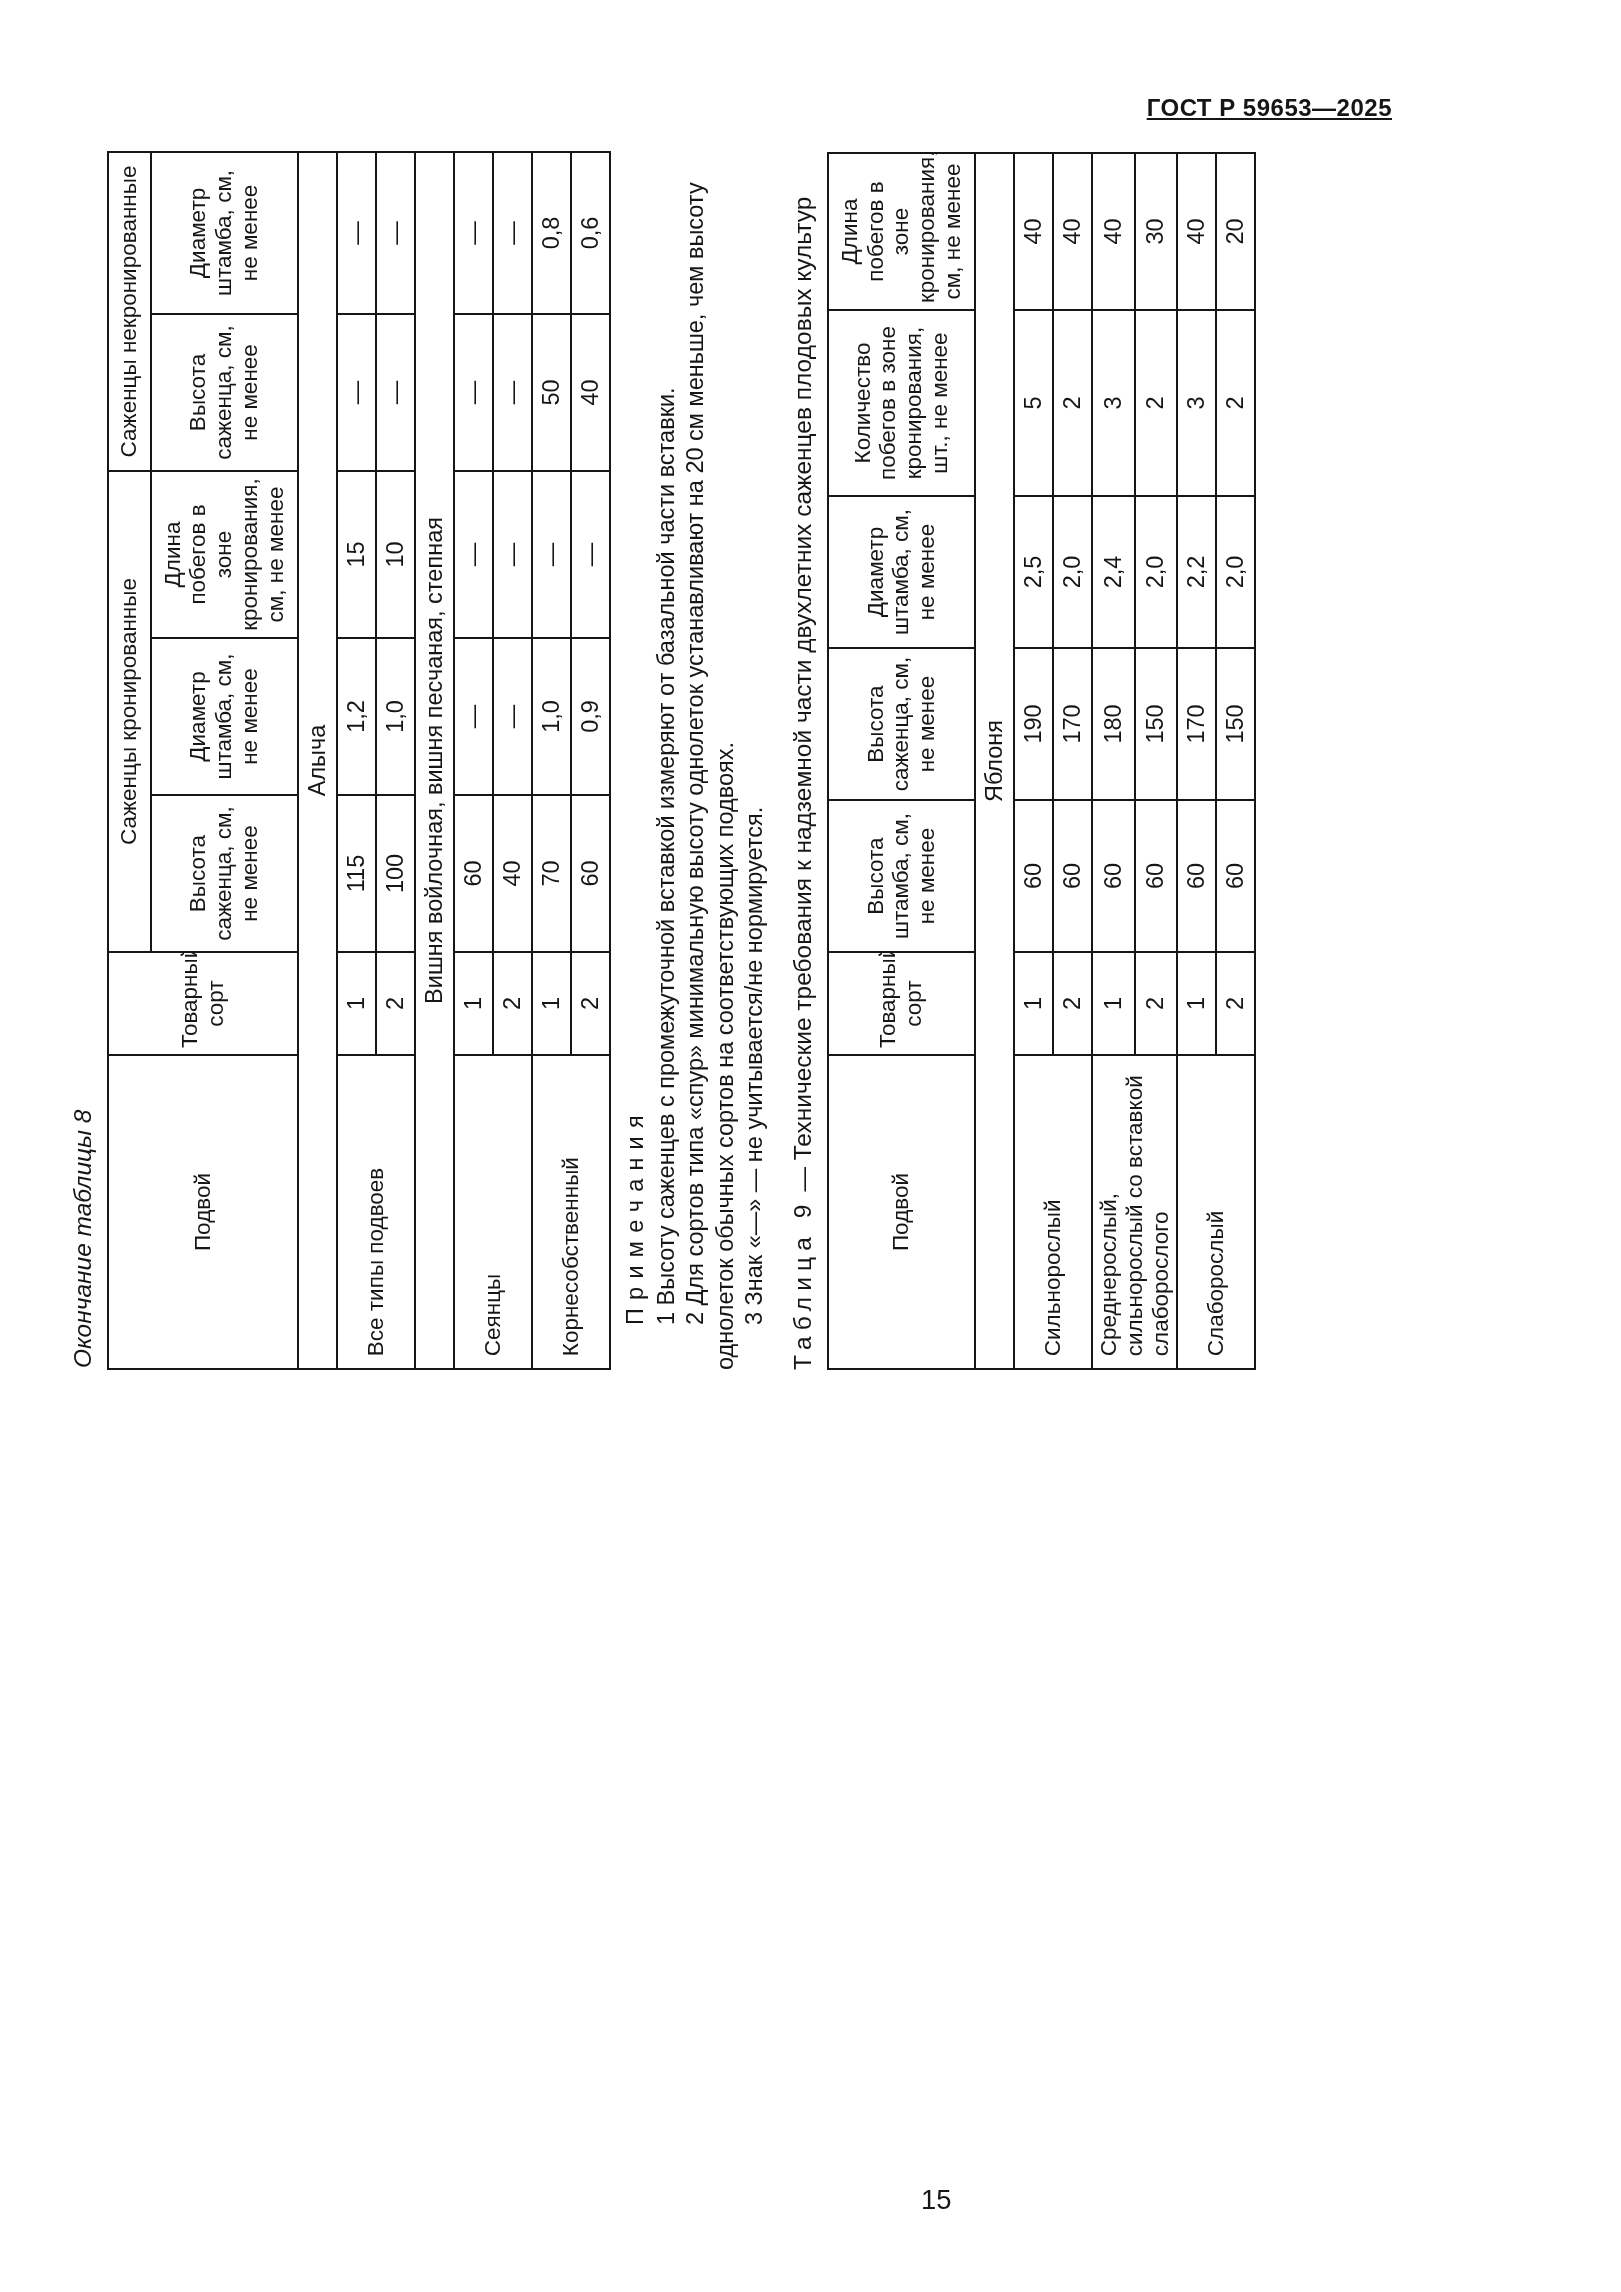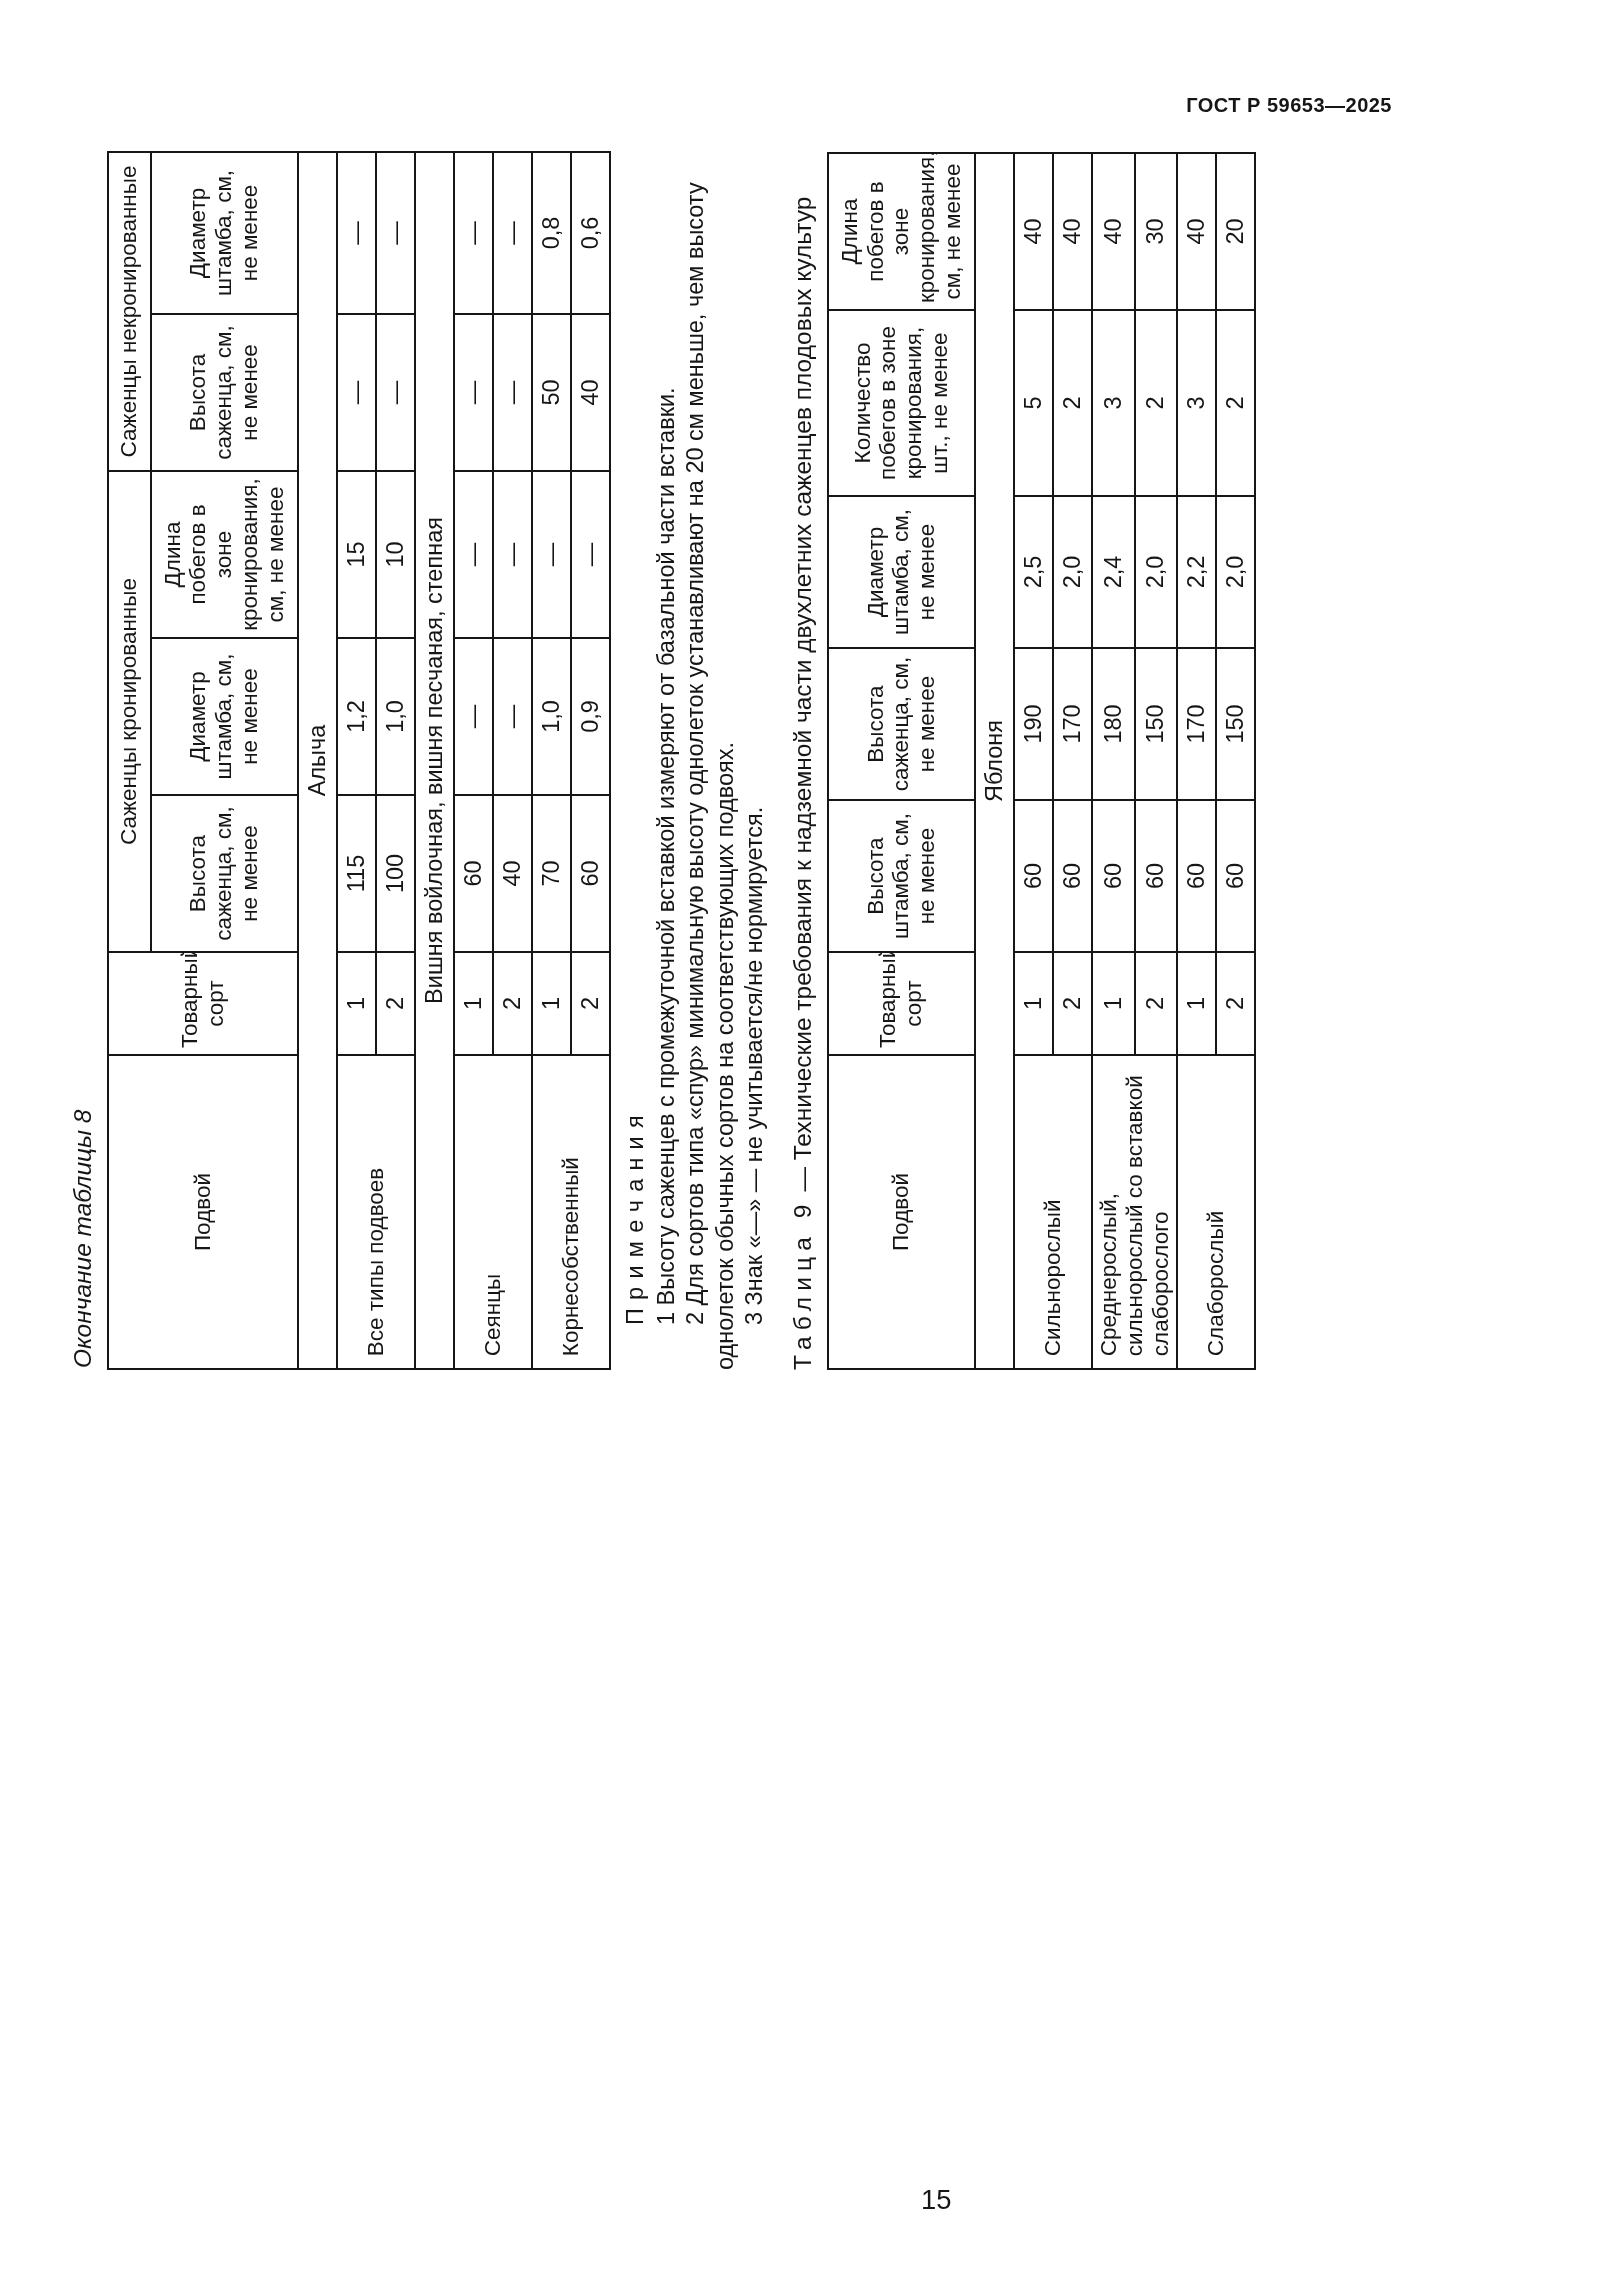--- a/index.html
+++ b/index.html
@@ -4,21 +4,21 @@
 <style>
   * { margin:0; padding:0; box-sizing:border-box; }
   html,body { background:#ffffff; }
   body {
     width:1621px; height:2293px; position:relative;
     font-family:"Liberation Sans", sans-serif; color:#161616;
     overflow:hidden;
   }
   .doc-header {
     position:absolute; top:94px; right:229px;
-    font-size:20px; font-weight:bold; letter-spacing:0.5px;
+    font-size:24px; font-weight:bold; letter-spacing:0.5px;text-decoration:underline;
   }
   .page-number {
     position:absolute; left:921px; top:2184px;
     font-size:27.4px;
   }
   
   .rotated-wrap {
     position:absolute; left:69px; top:155px;
     width:1176px; height:1215px;
   }

